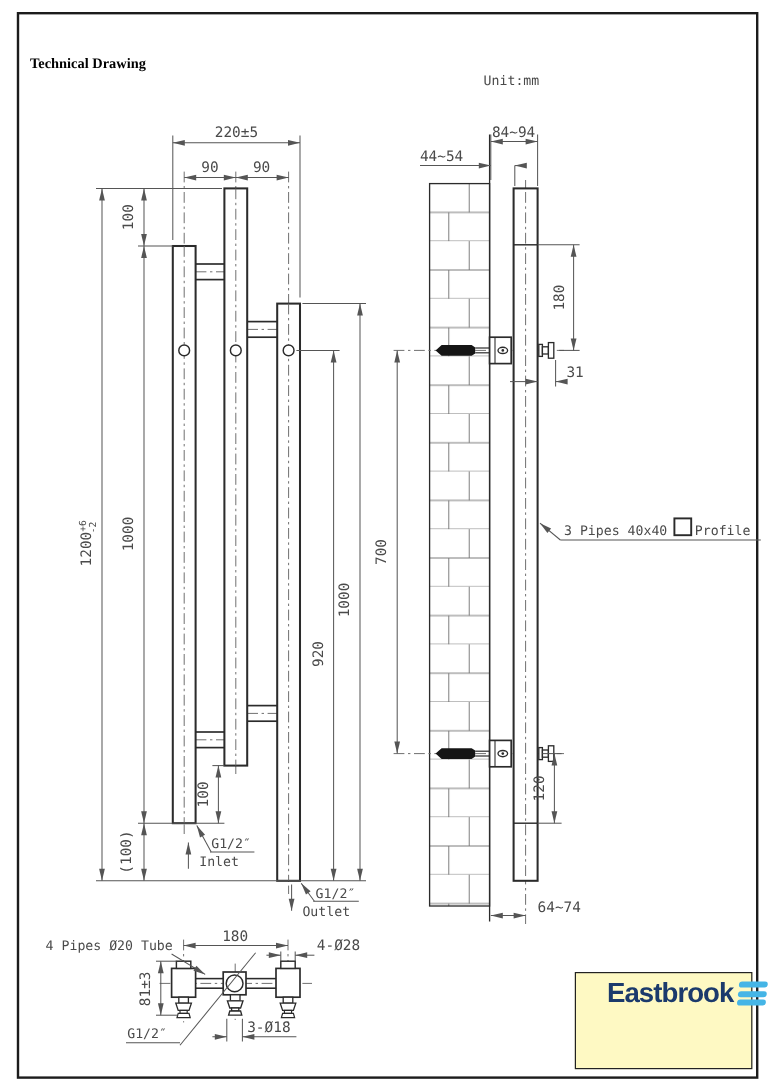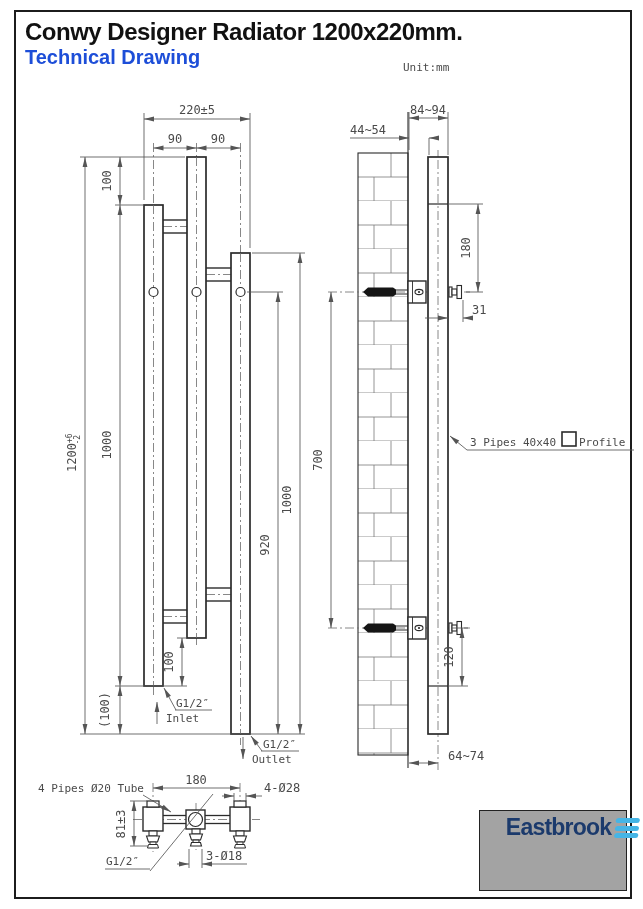--- a/index.html
+++ b/index.html
@@ -1,40 +1,39 @@
 <!DOCTYPE html>
 <html><head>
 <meta charset="utf-8">
 <style>
   html,body{margin:0;padding:0;background:#fff;}
   .page{position:relative;width:643px;height:909px;background:#fff;overflow:hidden;
         font-family:"Liberation Sans",sans-serif;}
   .frame{position:absolute;left:14px;top:10px;width:614px;height:885px;border:2.5px solid #1c1c1c;}
   .title{position:absolute;left:25px;top:18px;font-size:24px;font-weight:700;color:#111;
          letter-spacing:-0.5px;}
-  .subtitle{position:absolute;left:25px;top:46px;font-size:20px;font-weight:700;color:#1d4ed8;}
+  .subtitle{position:absolute;left:25px;top:46px;font-size:12px;font-weight:700;color:#000000;font-family:Liberation Serif, serif;}
   svg text{font-family:"DejaVu Sans Mono",monospace;fill:#4a4a4a;}
   .cad{font-size:12px;}
   .cadsm{font-size:11px;}
   .footer-box{position:absolute;left:479px;top:810px;width:148px;height:81px;
-              border:1.5px solid #222;background:#a3a3a3;box-sizing:border-box;
+              border:1.5px solid #222;background:#fef9c3;box-sizing:border-box;
               display:flex;flex-direction:column;align-items:center;padding-left:39px;}
   .brand-row{display:flex;align-items:center;gap:4px;margin-top:3px;}
   .brand{font-size:23px;font-weight:800;letter-spacing:-0.8px;color:#1b3a6c;}
   .waves{display:flex;flex-direction:column;gap:2.5px;transform:skewX(-6deg);}
   .waves span{display:block;width:24px;height:5px;border-radius:2.5px;background:#45b5e6;}
   .contact{margin-top:1px;text-align:center;font-size:9px;font-weight:700;color:#1c2f5c;
            line-height:12.6px;white-space:nowrap;}
 </style>
 </head>
 <body>
 
 <div class="page">
   <div class="frame"></div>
-  <div class="title">Conwy Designer Radiator 1200x220mm.</div>
   <div class="subtitle">Technical Drawing</div>
 
   <svg width="643" height="909" viewBox="0 0 643 909" style="position:absolute;left:0;top:0;">
     <defs>
       <marker id="ah" viewBox="-11 -3.5 12 7" refX="0" refY="0" markerWidth="12" markerHeight="7" markerUnits="userSpaceOnUse" orient="auto-start-reverse">
         <path d="M0,0 L-10,2.4 L-10,-2.4 Z" fill="#555"></path>
       </marker>
       <pattern id="brick" x="358" y="153" width="50" height="48" patternUnits="userSpaceOnUse">
         <rect width="50" height="48" fill="#fff"></rect>
         <line x1="0" y1="24" x2="50" y2="24" stroke="#777" stroke-width="0.8"></line>

